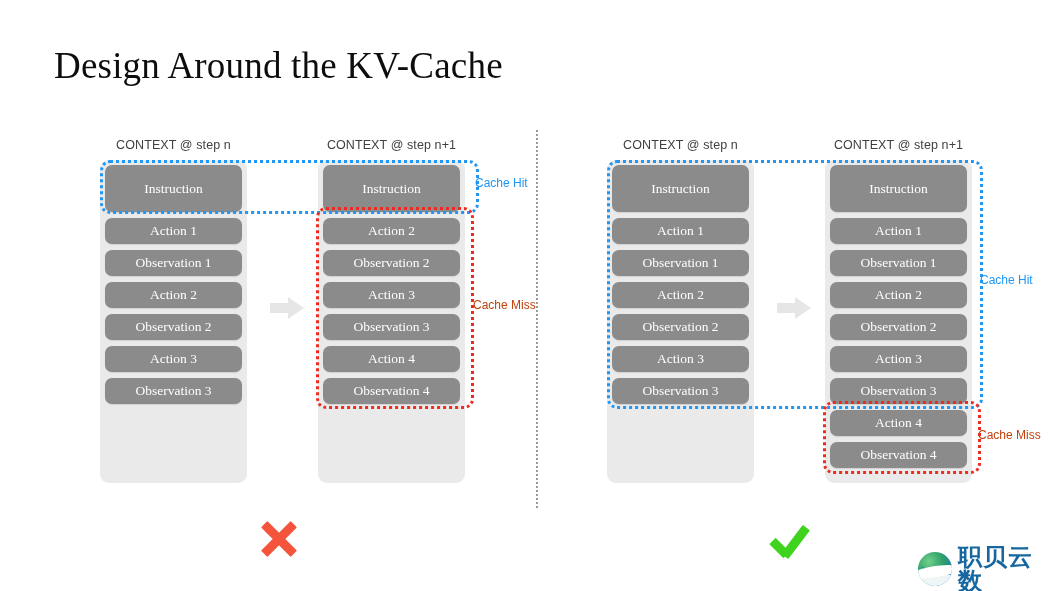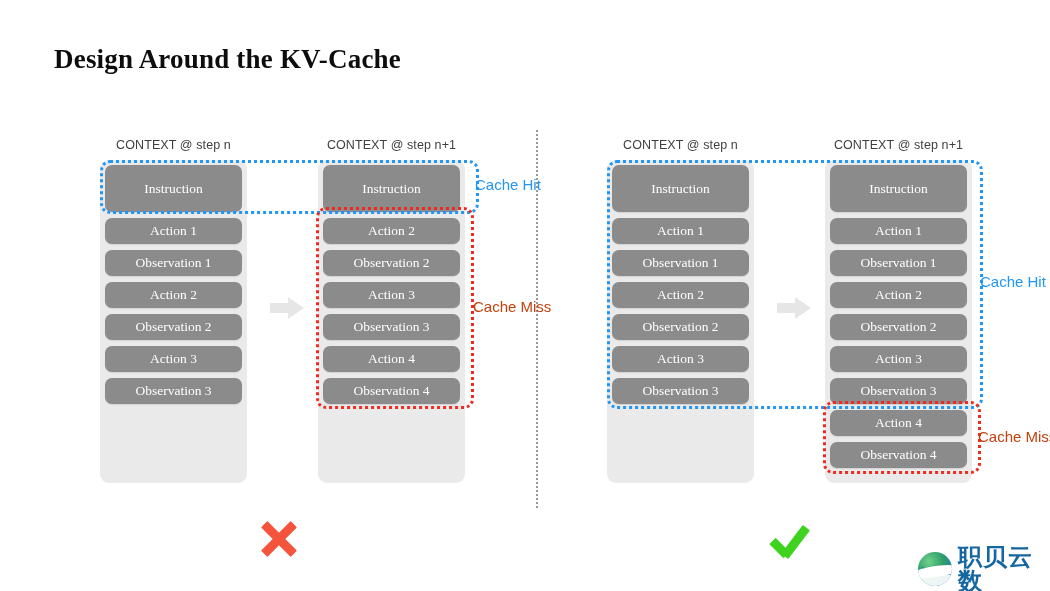--- a/index.html
+++ b/index.html
@@ -15,22 +15,22 @@
     font-family: "Liberation Sans", sans-serif;
     -webkit-font-smoothing: antialiased;
   }
 
   
   #slide-title {
     position: absolute;
     left: 54px;
     top: 44px;
     font-family: "Liberation Serif", serif;
-    font-weight: bold;
-    font-size: 27px;
+    font-weight: normal;
+    font-size: 37px;
     color: #0d0d0d;
     letter-spacing: 0.2px;
     white-space: nowrap;
   }
 
   
   #diagram {
     position: absolute;
     left: 12px;
     top: 0;
@@ -102,21 +102,21 @@
   .hl {
     position: absolute;
     border-radius: 10px;
     pointer-events: none;
   }
   .hl.blue  { border: 3px dotted #2196f3; }
   .hl.red   { border: 3px dotted #ef2b20; }
 
   .hl-label {
     position: absolute;
-    font-size: 15px;
+    font-size: 12px;
     white-space: nowrap;
   }
   .hl-label.blue { color: #2196f3; }
   .hl-label.red  { color: #c2410c; }
 
   
   .flow-arrow {
     position: absolute;
     width: 34px;
     height: 22px;

